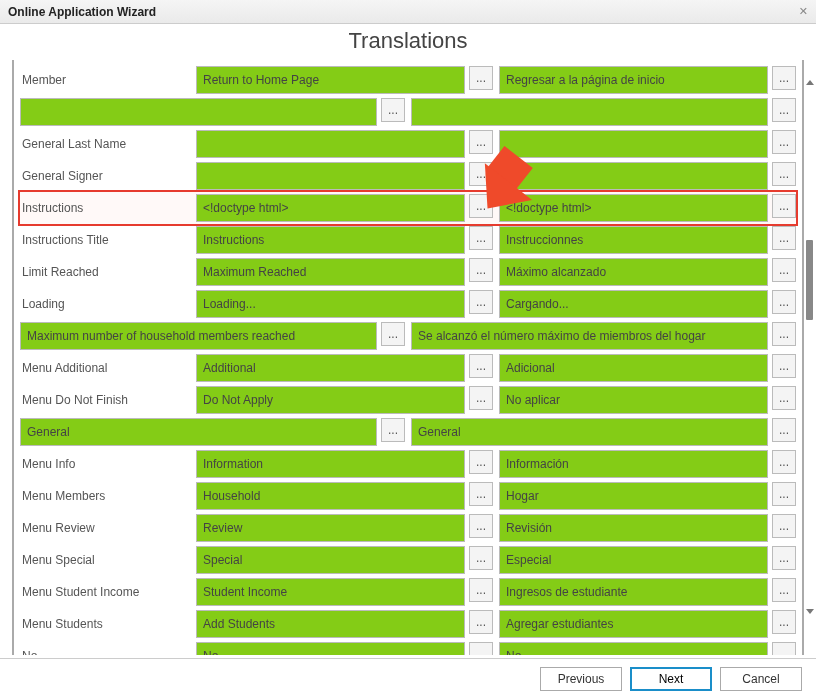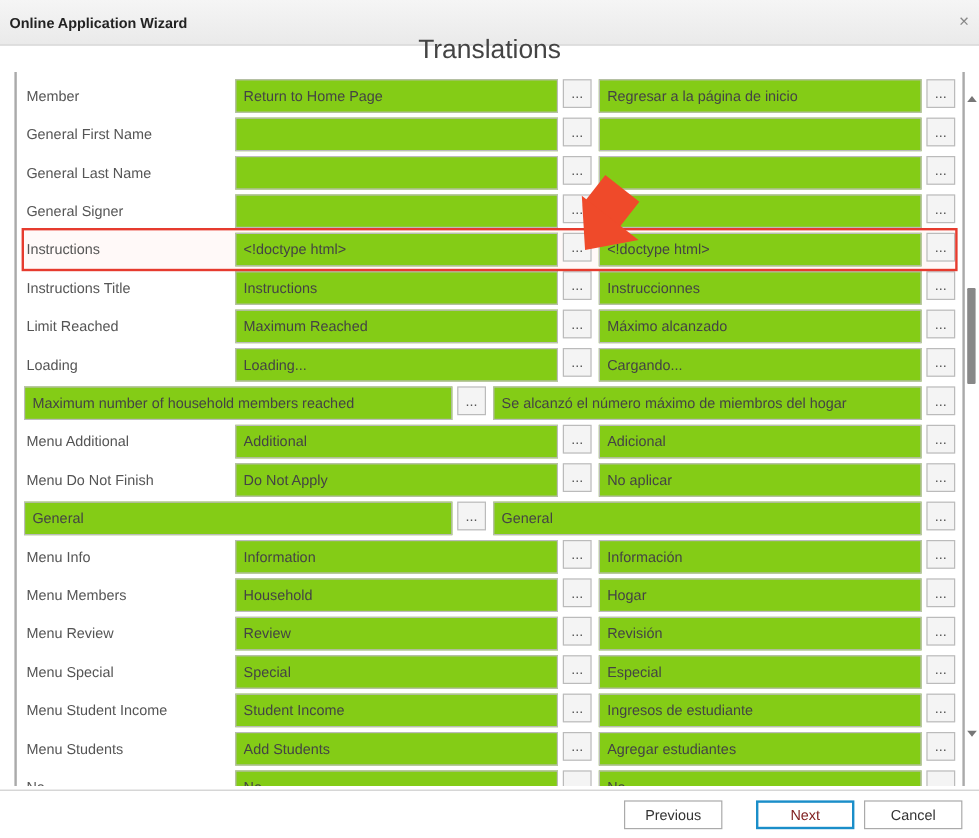--- a/index.html
+++ b/index.html
@@ -13,21 +13,21 @@
     overflow: hidden;
     position: relative;
   }
   .titlebar {
     background: linear-gradient(#f5f5f5, #eaeaea);
     border-bottom: 1px solid #ccc;
     padding: 3px 8px;
     display: flex;
     justify-content: space-between;
     align-items: center;
-    height: 38px;
+    height: 24px;
   }
   .titlebar .title { font-weight: bold; font-size: 12px; color: #222; }
   .titlebar .close { color: #888; font-size: 11px; cursor: pointer; }
   .body-wrap {
     position: absolute;
     top: 20px;
     bottom: 40px;
     left: 0; right: 0;
     padding: 8px 12px 0 12px;
     overflow: hidden;
@@ -154,22 +154,21 @@
     width: 82px;
     height: 24px;
     border: 1px solid #aaa;
     background: #fff;
     font-size: 12px;
     color: #333;
     cursor: pointer;
   }
   .btn.primary {
     border: 2px solid #1a8ec9;
-    color: #7f1d1d;
-    margin-left: 20px;
+    color: #000000;
   }
 </style>
 </head>
 <body>
 
 <div class="titlebar">
   <span class="title">Online Application Wizard</span>
   <span class="close">✕</span>
 </div>
 
@@ -182,21 +181,20 @@
         <div class="cell">
           <input class="txt" value="Return to Home Page" style="">
           <button class="ell">...</button>
         </div>
         <div class="cell">
           <input class="txt" value="Regresar a la página de inicio" style="">
           <button class="ell">...</button>
         </div>
       </div>
       <div class="row">
-        <div class="label">General First Name</div>
         <div class="cell">
           <input class="txt" style="">
           <button class="ell">...</button>
         </div>
         <div class="cell">
           <input class="txt" style="">
           <button class="ell">...</button>
         </div>
       </div>
       <div class="row">

